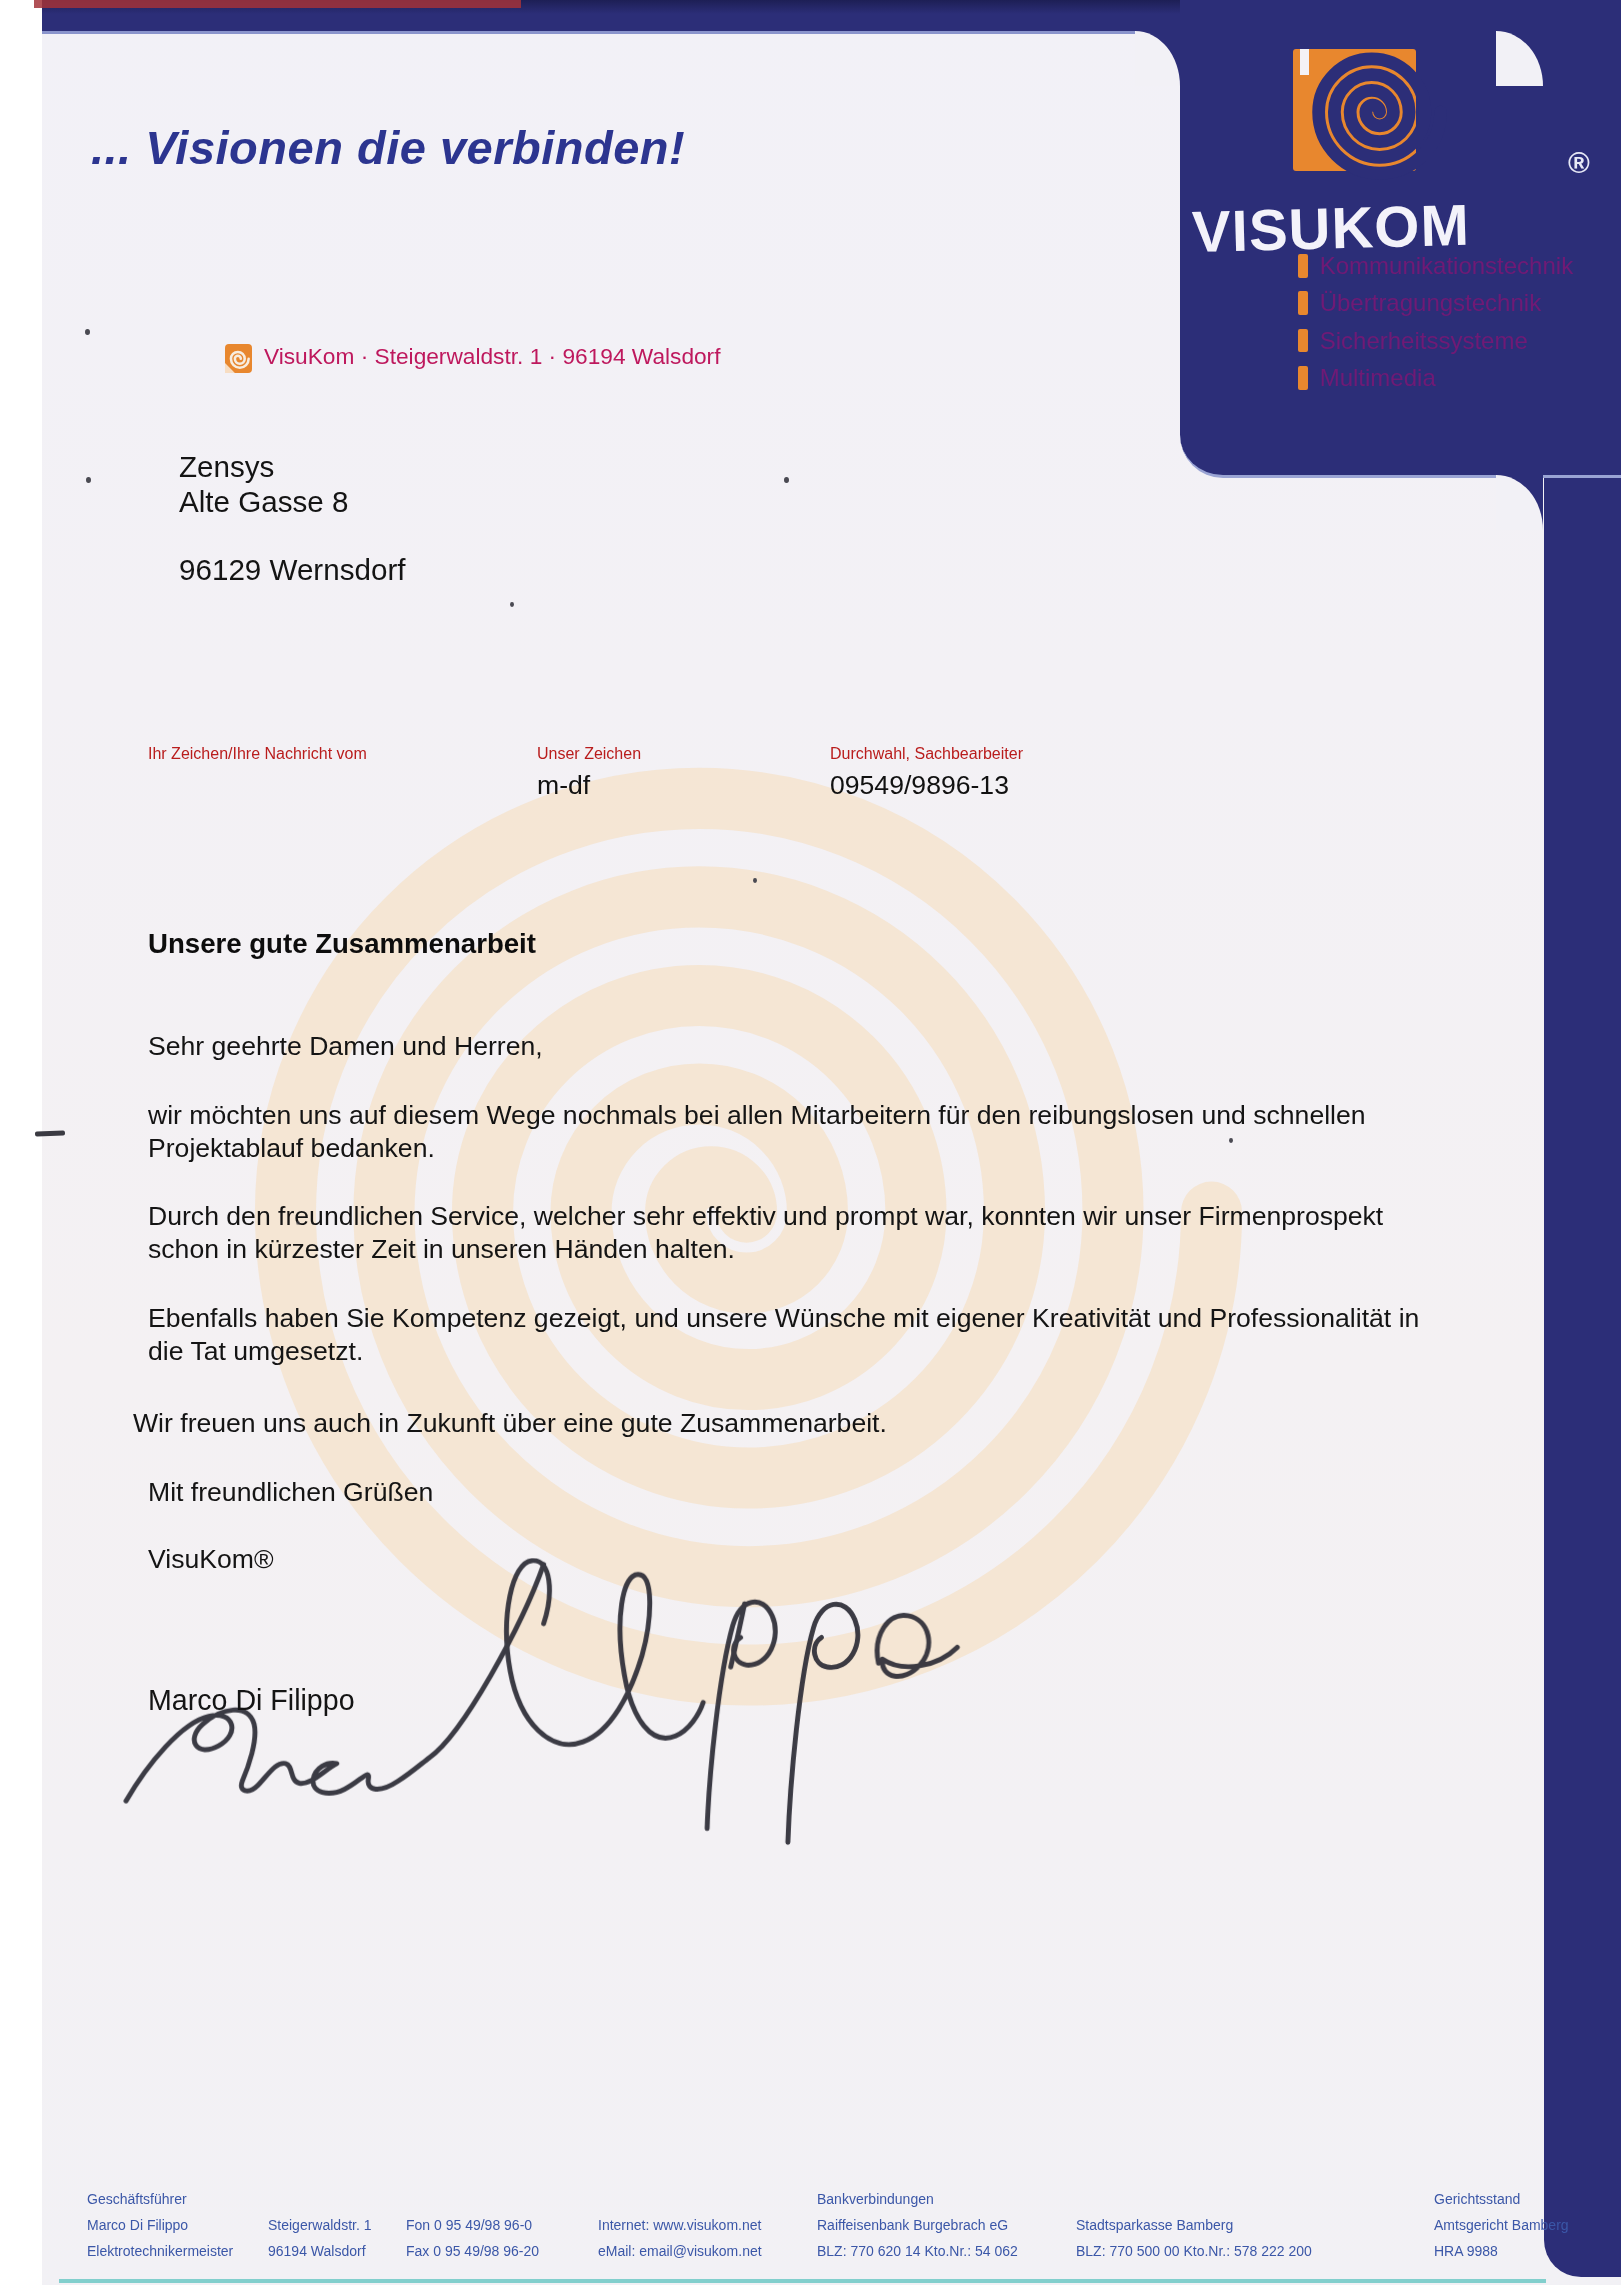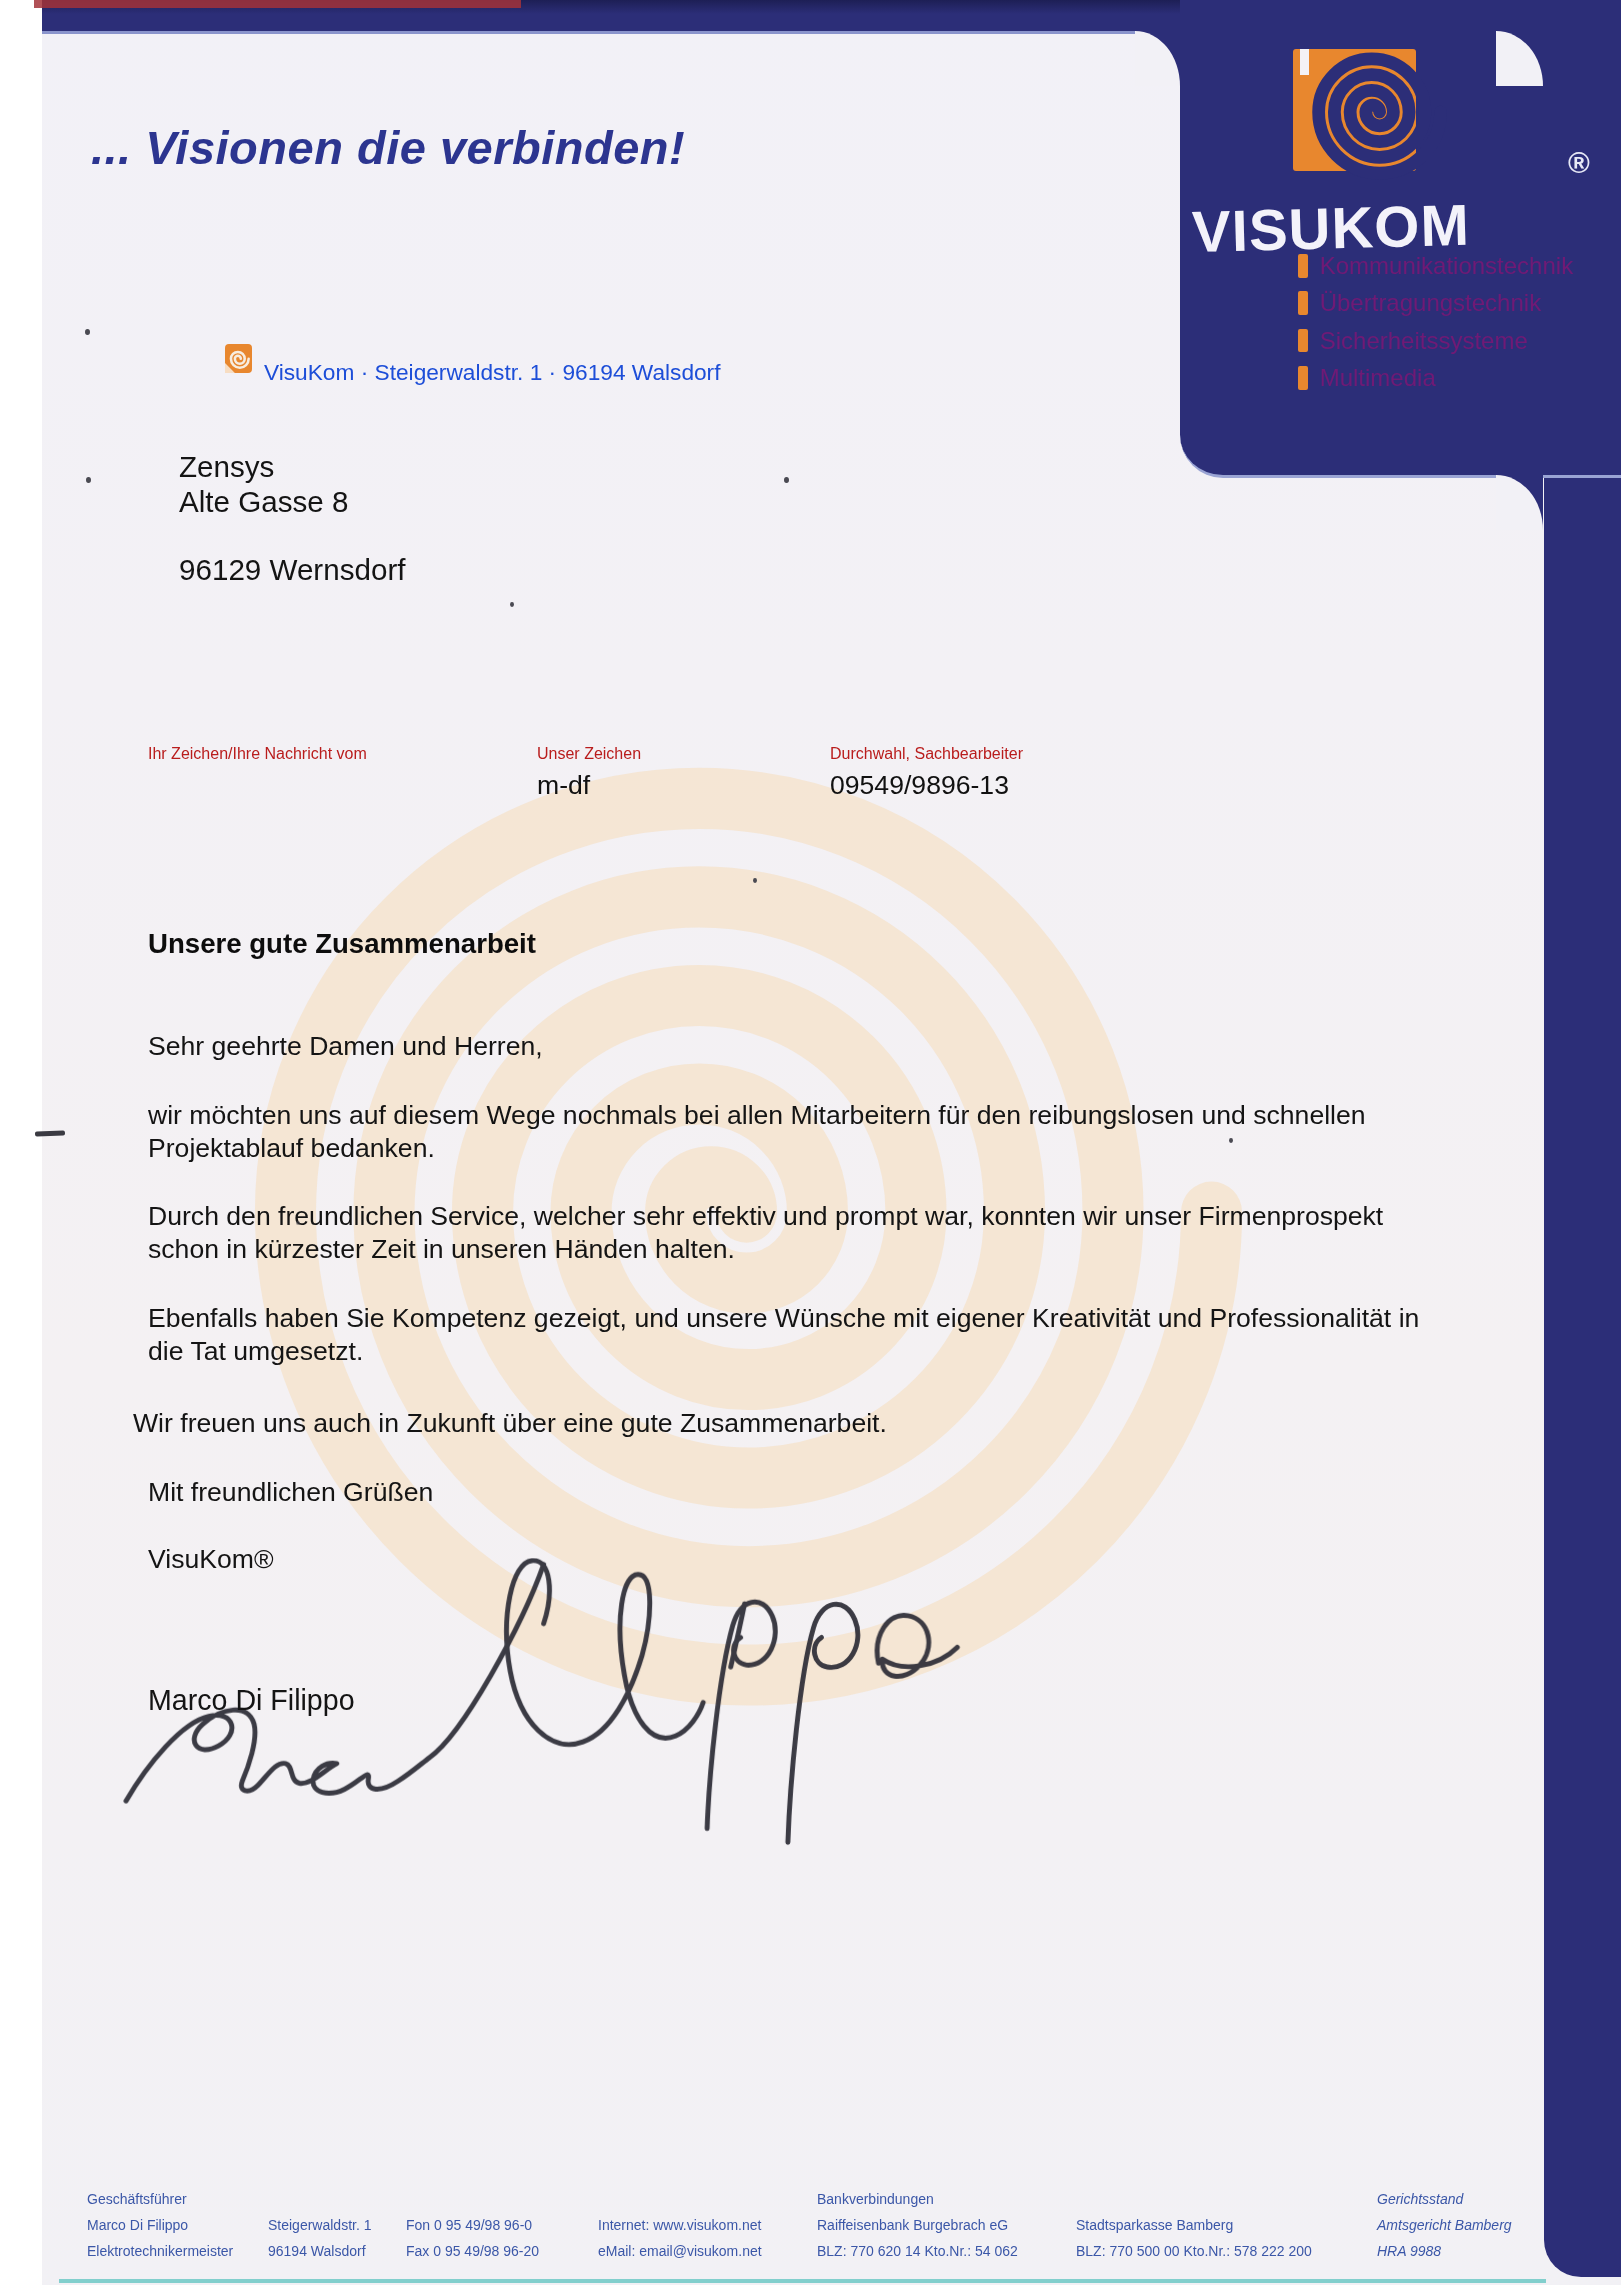--- a/index.html
+++ b/index.html
@@ -51,21 +51,21 @@
   .service-bullet{width:9.9px;height:23.6px;background:#e8872e;border-radius:2px;margin-right:11.8px;flex:0 0 auto;}
   .service-label{color:#701a75;font-size:24px;line-height:24.6px;white-space:nowrap;}
   
   .slogan{
     left:91px;top:120px;color:#2c3590;font-size:47px;font-weight:bold;font-style:italic;
     letter-spacing:0.5px;white-space:nowrap;
   }
   
   .sender-icon{left:225px;top:344px;width:26.6px;height:28.6px;background:#e8872e;border-radius:3.9px;}
   .sender-fold{left:225px;top:363px;width:9.9px;height:9.9px;background:#f7ddc2;clip-path:polygon(0 0,100% 100%,0 100%);}
-  .sender-text{left:264px;top:343px;color:#1d4ed8;font-size:22.7px;white-space:nowrap;margin-top:16px;}
+  .sender-text{left:264px;top:343px;color:#be185d;font-size:22.7px;white-space:nowrap;}
   
   .recipient{left:148px;top:449px;color:#141414;font-size:29.6px;line-height:35px;margin-left:31px;}
   .recipient .gap{height:33px;}
   
   .ref-label{color:#b91c1c;font-size:16px;white-space:nowrap;}
   .ref-value{color:#111;font-size:26.6px;white-space:nowrap;margin-top:6.9px;}
   .ref1{left:148px;top:745px;}
   .ref2{left:537px;top:745px;}
   .ref3{left:830px;top:745px;}
   
@@ -76,21 +76,21 @@
   .p2{left:148px;top:1200px;width:1281px;}
   .p3{left:148px;top:1302px;width:1281px;}
   .p4{left:133px;top:1407px;width:1281px;}
   .closing{left:148px;top:1476px;white-space:nowrap;}
   .company{left:148px;top:1543px;white-space:nowrap;}
   .signer{left:148px;top:1684px;color:#141414;font-size:28.6px;white-space:nowrap;}
   
   .footer{left:0;top:2189px;width:1621px;height:89px;}
   .fcol{position:absolute;bottom:13.8px;color:#3b57a8;font-size:14px;line-height:25.6px;white-space:nowrap;}
   .fc1{left:87px;} .fc2{left:268px;} .fc3{left:406px;} .fc4{left:598px;}
-  .fc5{left:817px;} .fc6{left:1076px;} .fc7{left:1377px;font-style:italic;}
+  .fc5{left:817px;} .fc6{left:1076px;} .fc7{left:1434px;}
   .teal-line{left:59px;top:2279px;width:1487px;height:3.9px;background:#82cfcd;}
   .bottom-white{left:0;top:2285px;width:1621px;height:7.9px;background:#ffffff;}
   
   .dash{left:35px;top:1131px;width:29.6px;height:4.9px;background:#3a3a42;transform:rotate(-2deg);border-radius:2px;}
   .dot{background:#4a4a52;border-radius:50%;}
   svg{display:block;}
 </style>
 </head>
 <body>
 

